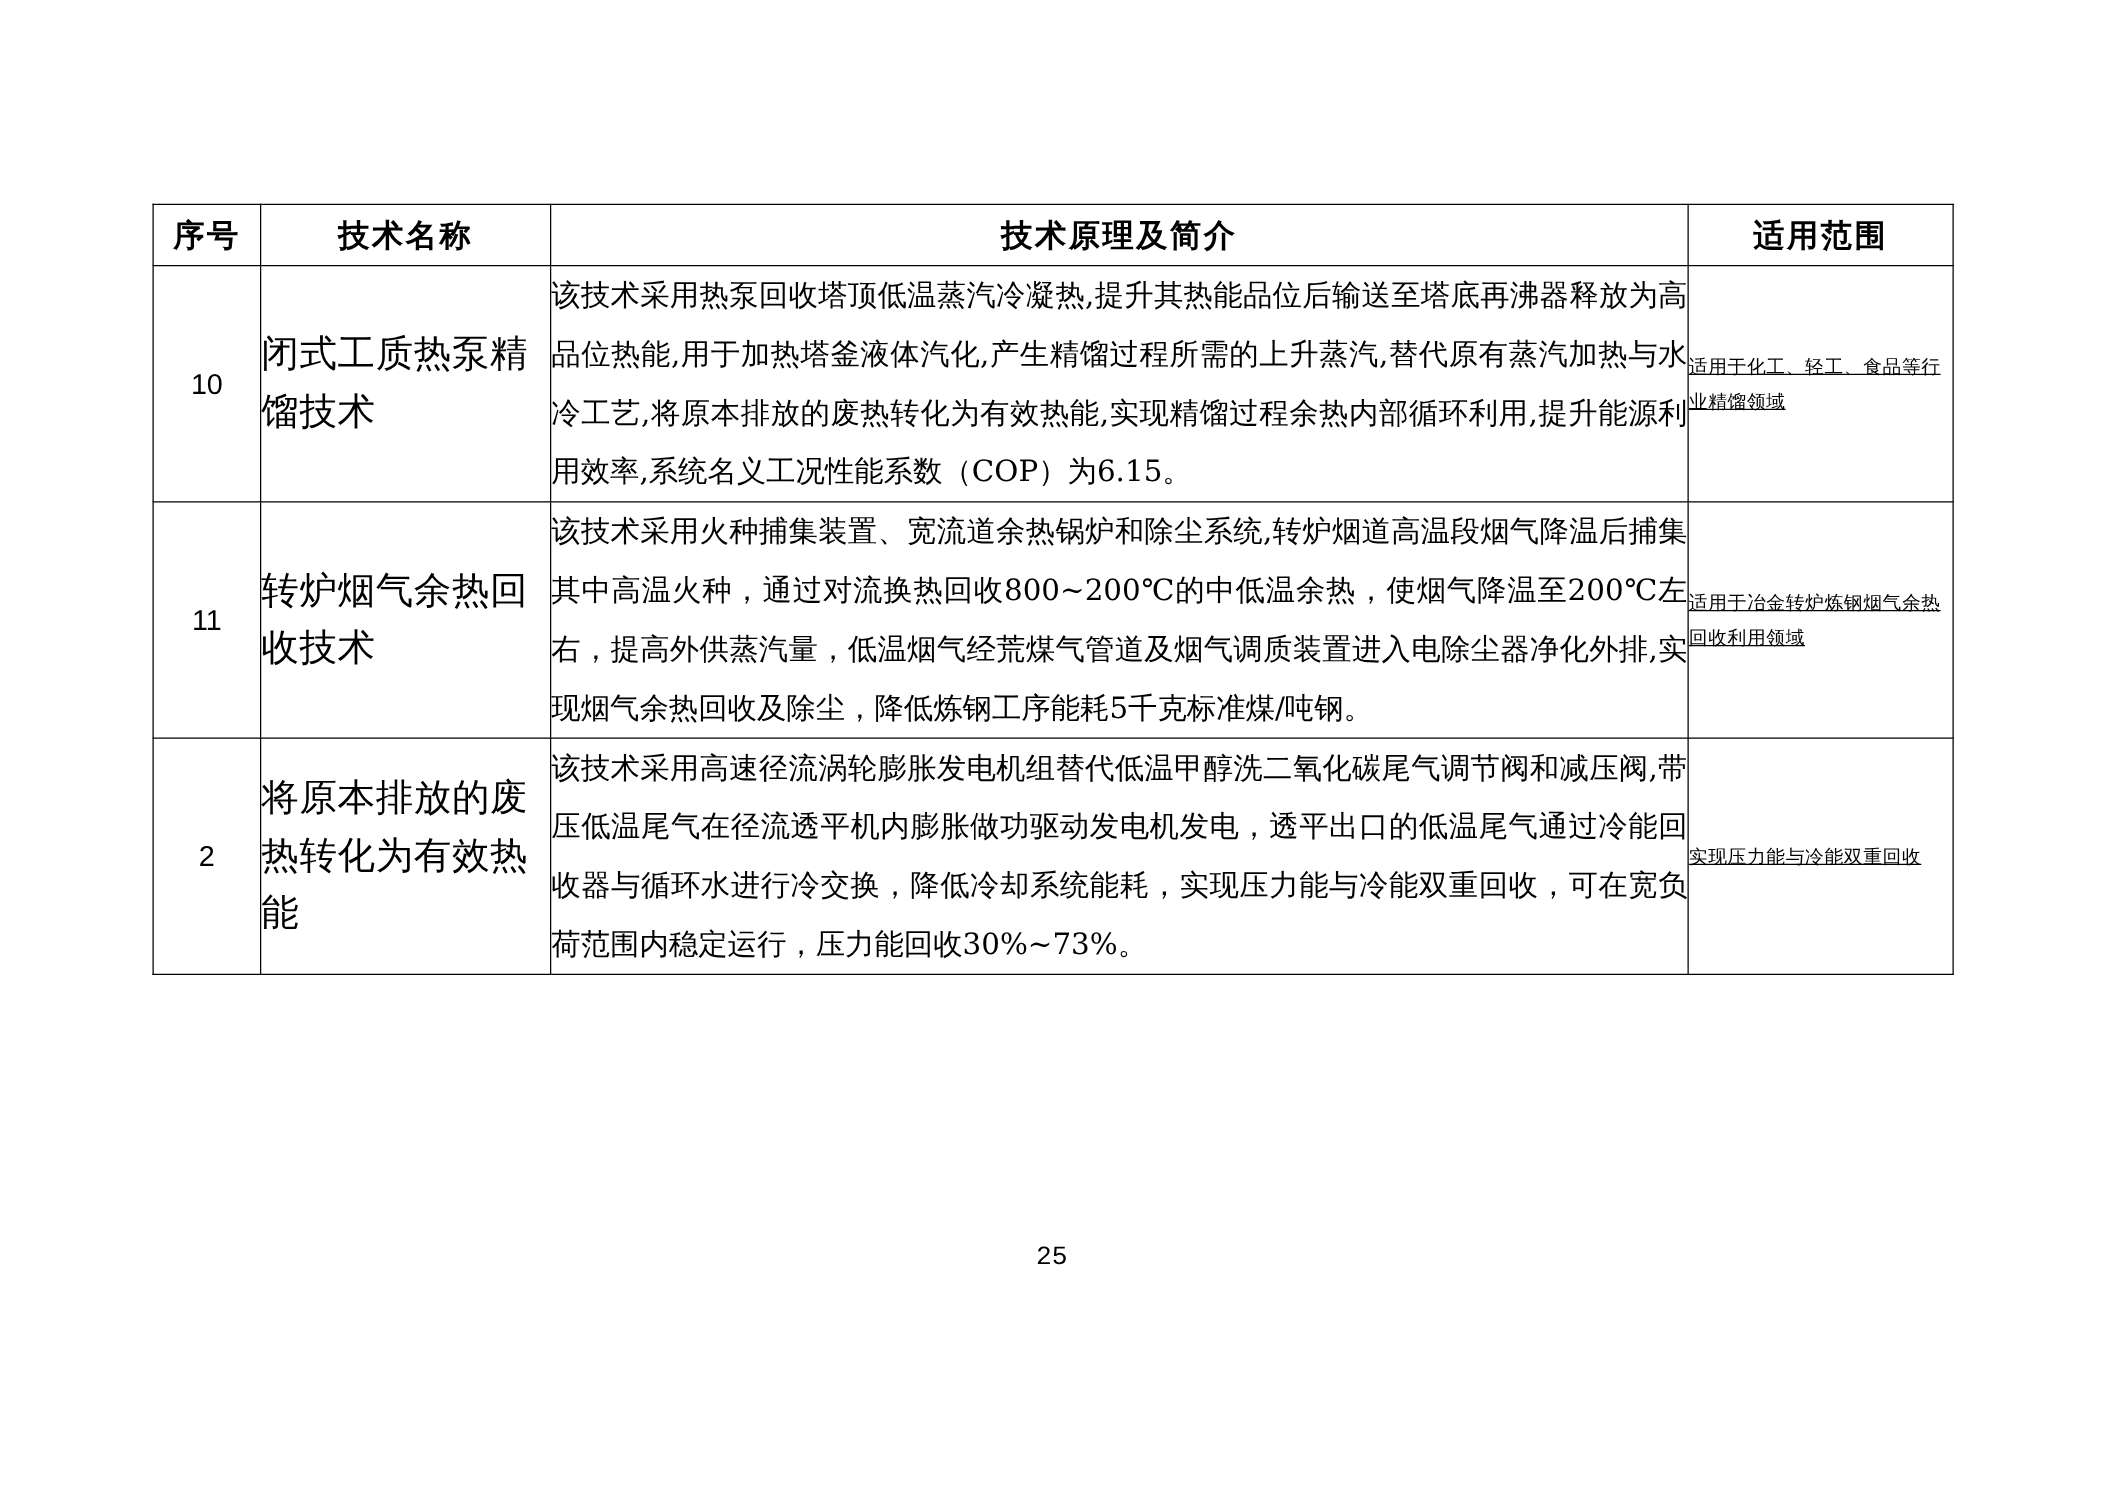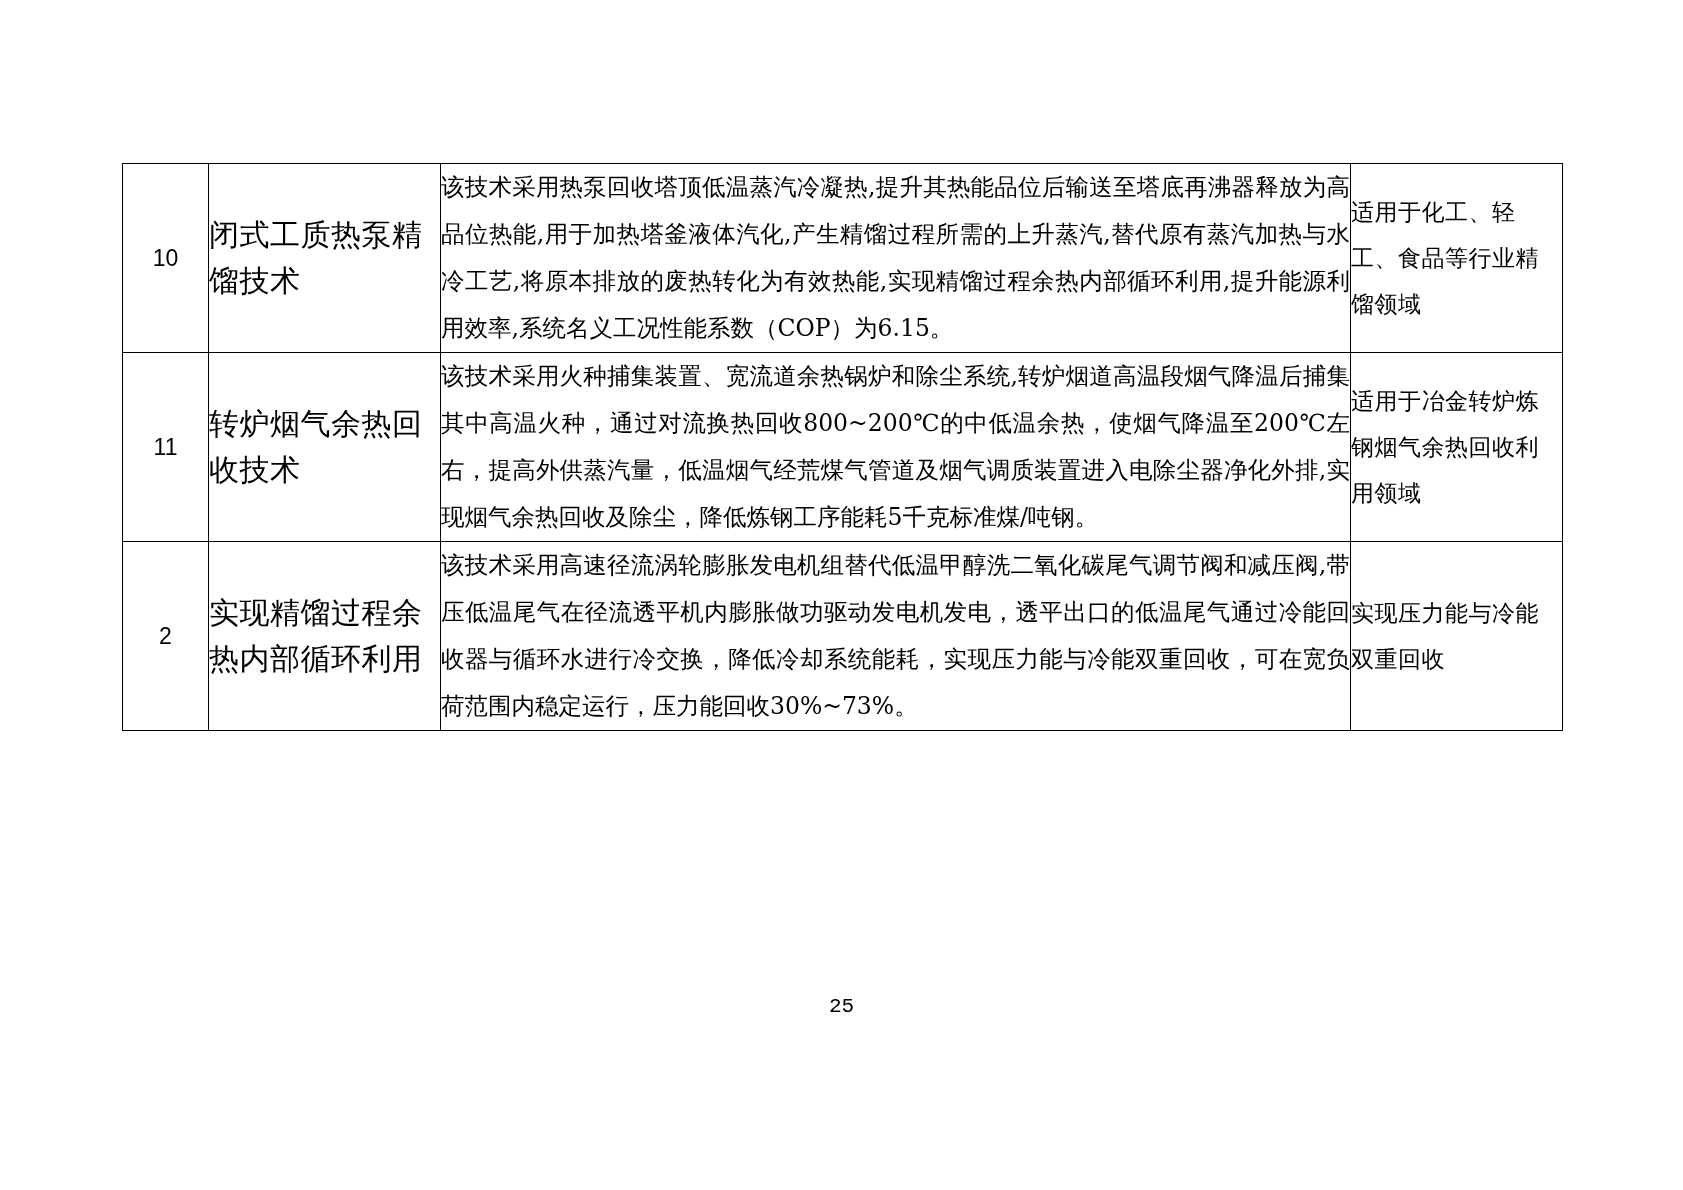--- a/index.html
+++ b/index.html
@@ -60,24 +60,25 @@
   }
   .cell-desc {
     font-size: 23.5px;
     line-height: 47px;
     padding: 8px 10px 10px 10px;
     text-align: justify;
     text-justify: inter-ideograph;
     letter-spacing: 0px;
   }
   .cell-scope {
-    font-size: 23px;
-    line-height: 46px;
+    font-size: 15px;
+    line-height: 28px;
     padding: 6px 10px 6px 12px;
     letter-spacing: 0.5px;
+    text-decoration: underline;
   }
   .page-number {
     position: absolute;
     top: 995px;
     left: 0;
     width: 1683px;
     text-align: center;
     font-size: 21px;
     font-family: Liberation Mono, monospace;
   }
@@ -88,38 +89,44 @@
 <div class="page">
 
   <table class="doc-table">
     <colgroup>
       <col class="col-no">
       <col class="col-name">
       <col class="col-desc">
       <col class="col-scope">
     </colgroup>
     <tbody>
+      <tr class="hdr">
+        <td>序号</td>
+        <td>技术名称</td>
+        <td>技术原理及简介</td>
+        <td>适用范围</td>
+      </tr>
 
       <tr>
         <td class="cell-no">10</td>
         <td class="cell-name">闭式工质热泵精馏技术</td>
         <td class="cell-desc">该技术采用热泵回收塔顶低温蒸汽冷凝热,提升其热能品位后输送至塔底再沸器释放为高品位热能,用于加热塔釜液体汽化,产生精馏过程所需的上升蒸汽,替代原有蒸汽加热与水冷工艺,将原本排放的废热转化为有效热能,实现精馏过程余热内部循环利用,提升能源利用效率,系统名义工况性能系数（COP）为6.15。</td>
         <td class="cell-scope">适用于化工、轻工、食品等行业精馏领域</td>
       </tr>
 
       <tr>
         <td class="cell-no">11</td>
         <td class="cell-name">转炉烟气余热回收技术</td>
         <td class="cell-desc">该技术采用火种捕集装置、宽流道余热锅炉和除尘系统,转炉烟道高温段烟气降温后捕集其中高温火种，通过对流换热回收800~200℃的中低温余热，使烟气降温至200℃左右，提高外供蒸汽量，低温烟气经荒煤气管道及烟气调质装置进入电除尘器净化外排,实现烟气余热回收及除尘，降低炼钢工序能耗5千克标准煤/吨钢。</td>
         <td class="cell-scope">适用于冶金转炉炼钢烟气余热回收利用领域</td>
       </tr>
 
       <tr>
         <td class="cell-no">2</td>
-        <td class="cell-name">实现精馏过程余热内部循环利用</td>
+        <td class="cell-name">将原本排放的废热转化为有效热能</td>
         <td class="cell-desc">该技术采用高速径流涡轮膨胀发电机组替代低温甲醇洗二氧化碳尾气调节阀和减压阀,带压低温尾气在径流透平机内膨胀做功驱动发电机发电，透平出口的低温尾气通过冷能回收器与循环水进行冷交换，降低冷却系统能耗，实现压力能与冷能双重回收，可在宽负荷范围内稳定运行，压力能回收30%~73%。</td>
         <td class="cell-scope">实现压力能与冷能双重回收</td>
       </tr>
     </tbody>
   </table>
 
   <div class="page-number">25</div>
 
 </div>
 

